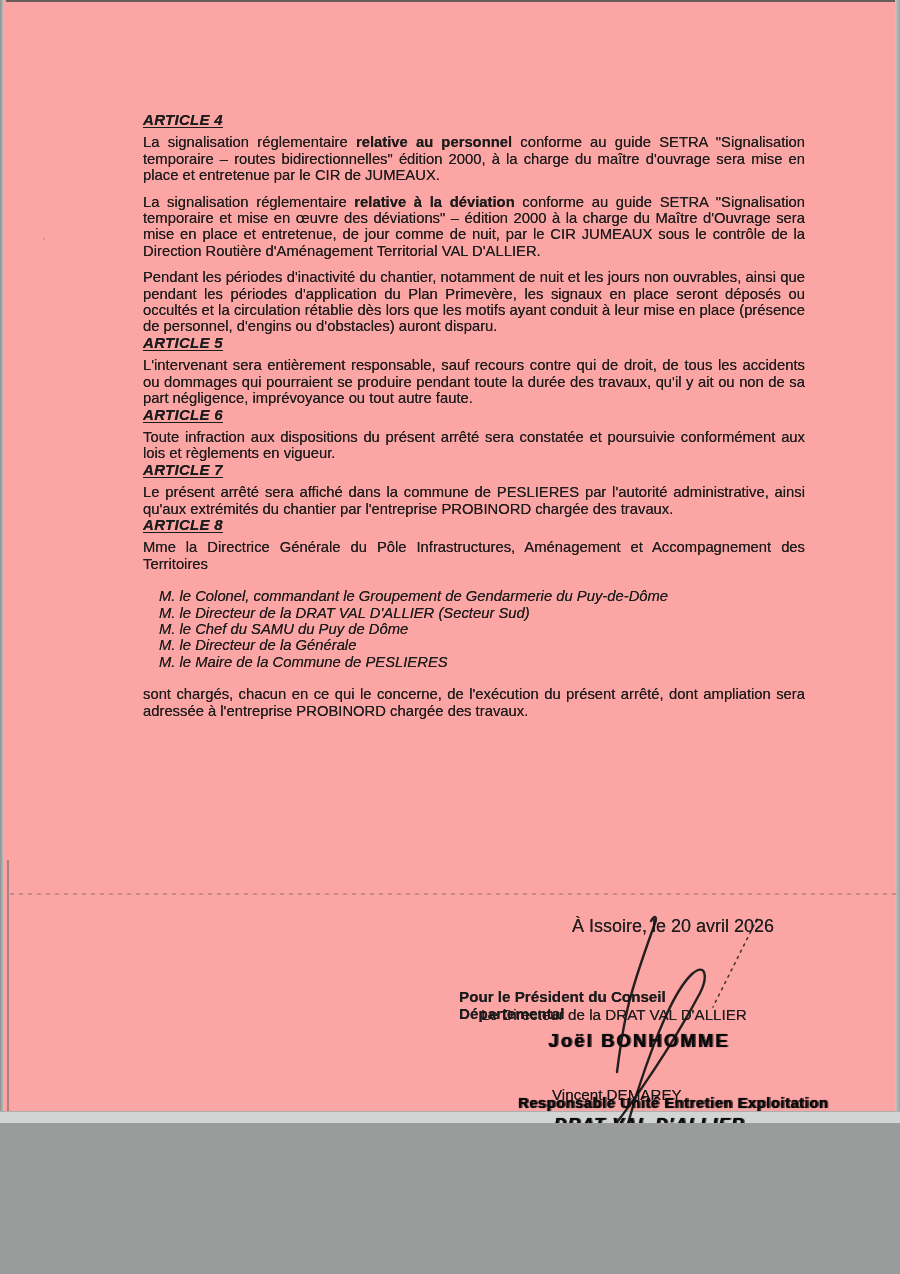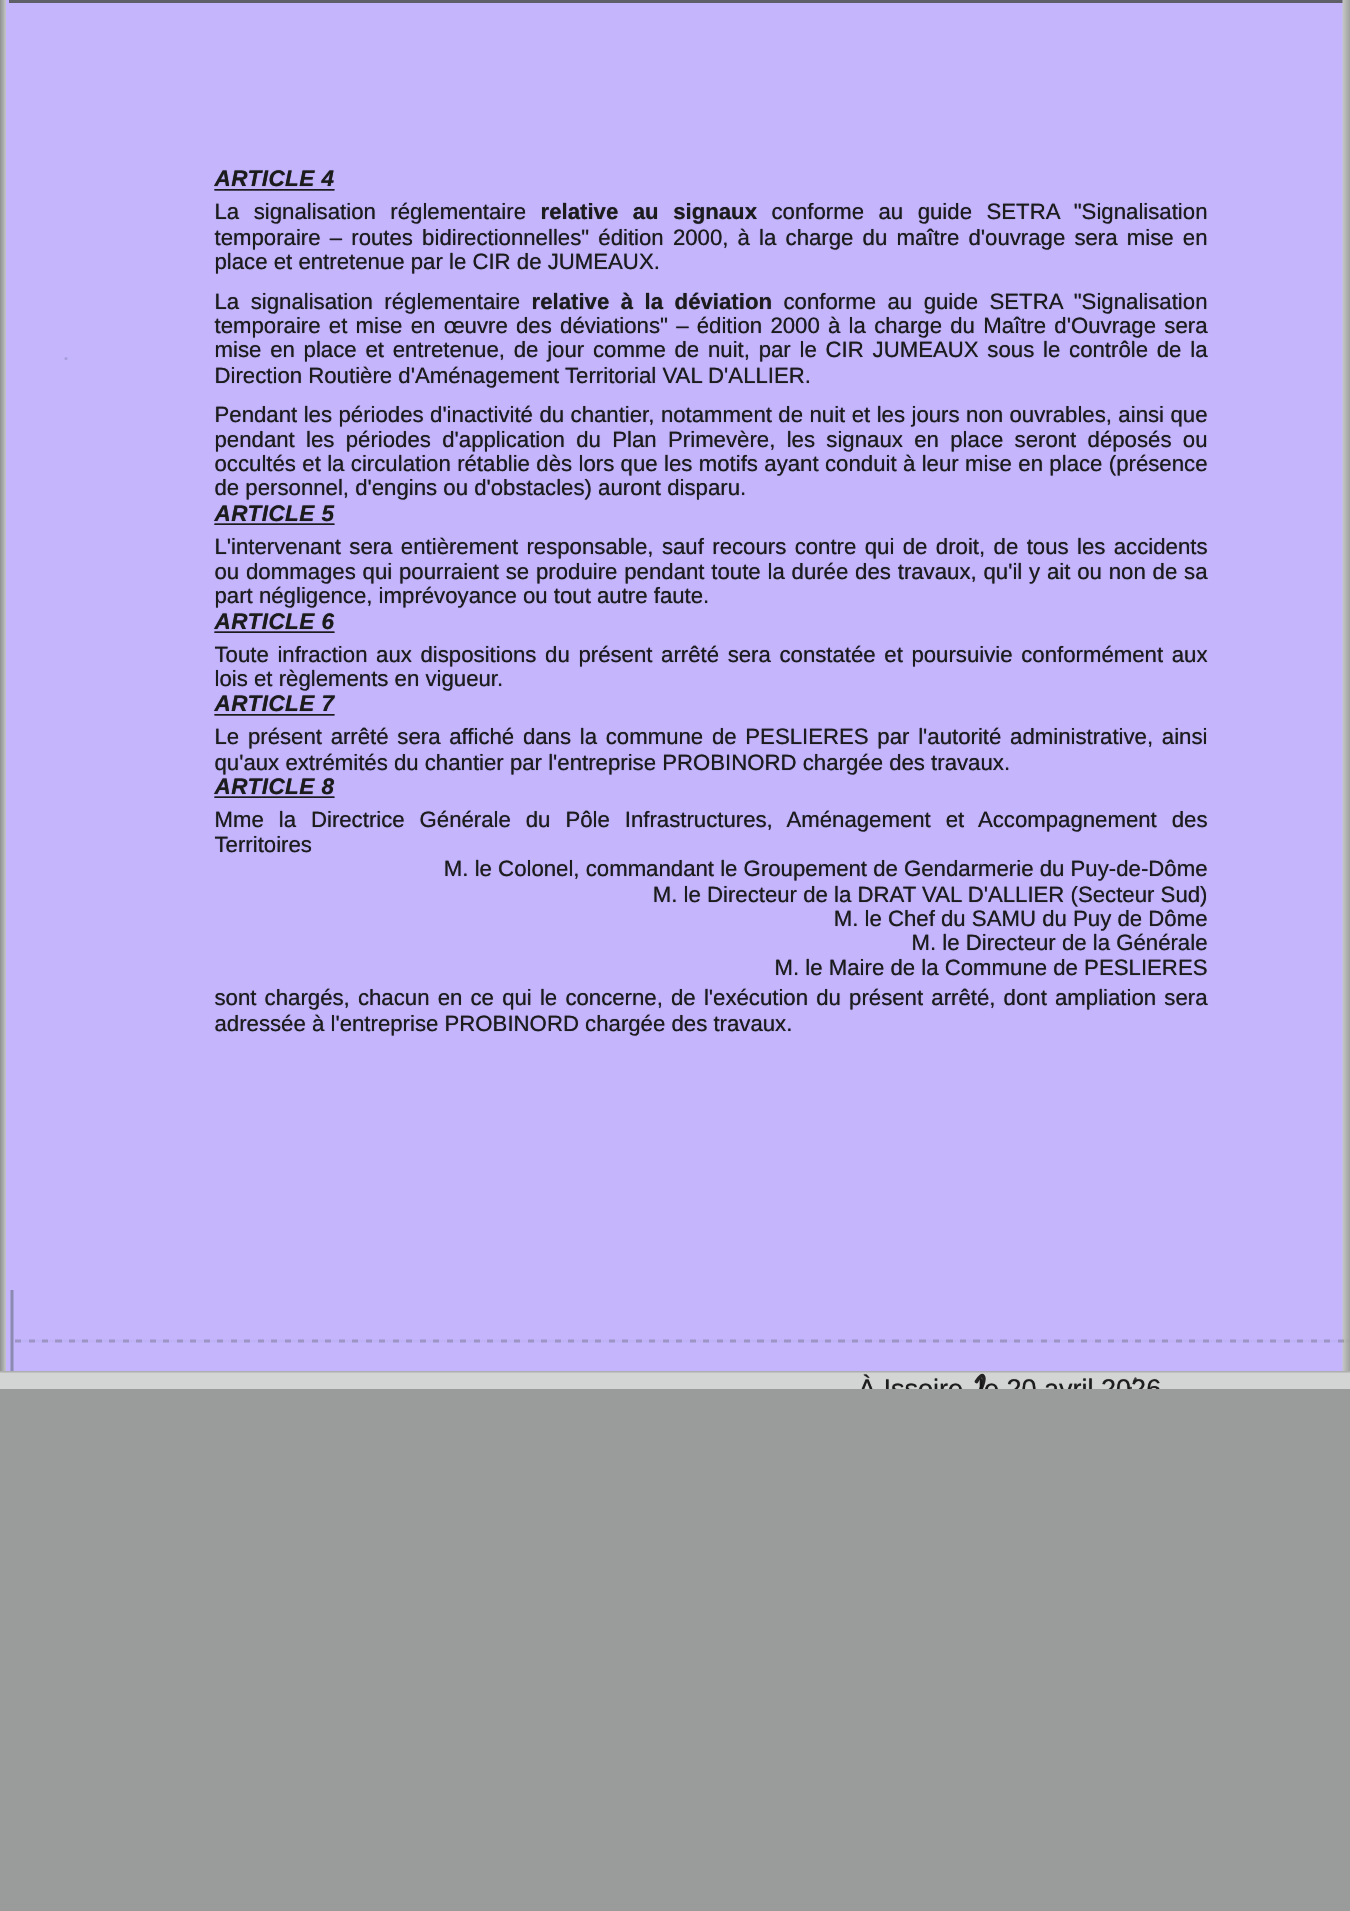--- a/index.html
+++ b/index.html
@@ -4,22 +4,22 @@
 <title>Arrêté – page scannée</title>
 <style>
   html, body {
     margin: 0; padding: 0;
     background: #9a9c9b;
     font-family: "Liberation Sans", "DejaVu Sans", sans-serif;
   }
   .sheet {
     position: relative;
     width: 900px;
-    height: 926px;
-    background: #c4b5fd;
+    height: 1123px;
+    background: #fca5a5;
     overflow: hidden;
     color: #1d1d1d;
   }
   
   .edge-top {
     position: absolute; top: 0; left: 6px; right: 0; height: 2px;
     background: #4d504e; opacity: .85;
   }
   .edge-left {
     position: absolute; top: 0; bottom: 0; left: 0; width: 4px;
@@ -56,21 +56,21 @@
     text-shadow: 0 0 0.5px rgba(10,10,10,0.75);
   }
   .art {
     font-size: 15px; font-weight: bold; font-style: italic;
     text-decoration: underline; text-underline-offset: 2px;
     margin: 22px 0 6px 0; letter-spacing: .3px;
   }
   .art:first-child { margin-top: 0; }
   .para { margin: 0 0 10px 0; }
   .para:last-child { margin-bottom: 0; }
-  .recipients { margin: 0; text-align: right; }
+  .recipients { margin: 16px; text-align: left; font-style: italic; }
   .recipient { white-space: nowrap; }
   .closing { margin-top: 4px; }
 
   
   .sig-date {
     position: absolute; left: 534px; top: 916px;
     font-size: 18px; text-shadow: 0 0 .5px rgba(10,10,10,.7); margin-left: 38px;
   }
   .sig-onbehalf {
     position: absolute; left: 459px; top: 988px; width: 310px;
@@ -121,21 +121,21 @@
   <div class="edge-right"></div>
   <div class="edge-bottom"></div>
   <div class="fold-line"></div>
   <div class="speck" style="left:128px; top:1191px;"></div>
   <div class="speck" style="left:43px; top:238px; opacity:.35;"></div>
 
   <main class="textblock">
 
     <section>
       <h2 class="art">ARTICLE 4</h2>
-      <p class="para"><span>La signalisation réglementaire </span><strong>relative au signaux</strong><span> conforme au guide SETRA "Signalisation temporaire – routes bidirectionnelles" édition 2000, à la charge du maître d'ouvrage sera mise en place et entretenue par le CIR de JUMEAUX.</span></p>
+      <p class="para"><span>La signalisation réglementaire </span><strong>relative au personnel</strong><span> conforme au guide SETRA "Signalisation temporaire – routes bidirectionnelles" édition 2000, à la charge du maître d'ouvrage sera mise en place et entretenue par le CIR de JUMEAUX.</span></p>
       <p class="para"><span>La signalisation réglementaire </span><strong>relative à la déviation</strong><span> conforme au guide SETRA "Signalisation temporaire et mise en œuvre des déviations" – édition 2000 à la charge du Maître d'Ouvrage sera mise en place et entretenue, de jour comme de nuit, par le CIR JUMEAUX sous le contrôle de la Direction Routière d'Aménagement Territorial VAL D'ALLIER.</span></p>
       <p class="para">Pendant les périodes d'inactivité du chantier, notamment de nuit et les jours non ouvrables, ainsi que pendant les périodes d'application du Plan Primevère, les signaux en place seront déposés ou occultés et la circulation rétablie dès lors que les motifs ayant conduit à leur mise en place (présence de personnel, d'engins ou d'obstacles) auront disparu.</p>
     </section>
 
     <section>
       <h2 class="art">ARTICLE 5</h2>
       <p class="para">L'intervenant sera entièrement responsable, sauf recours contre qui de droit, de tous les accidents ou dommages qui pourraient se produire pendant toute la durée des travaux, qu'il y ait ou non de sa part négligence, imprévoyance ou tout autre faute.</p>
     </section>
 
     <section>

